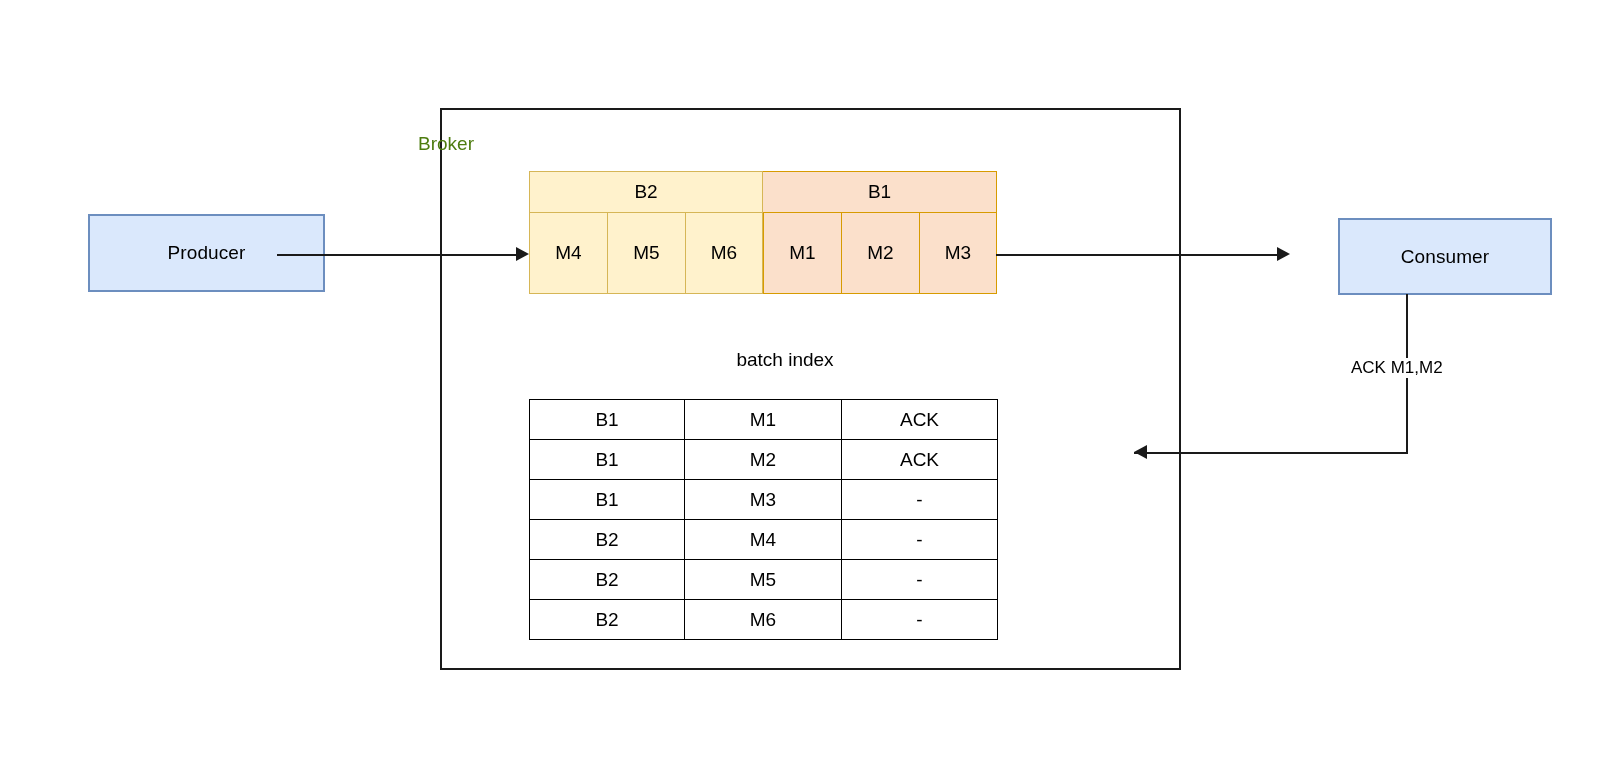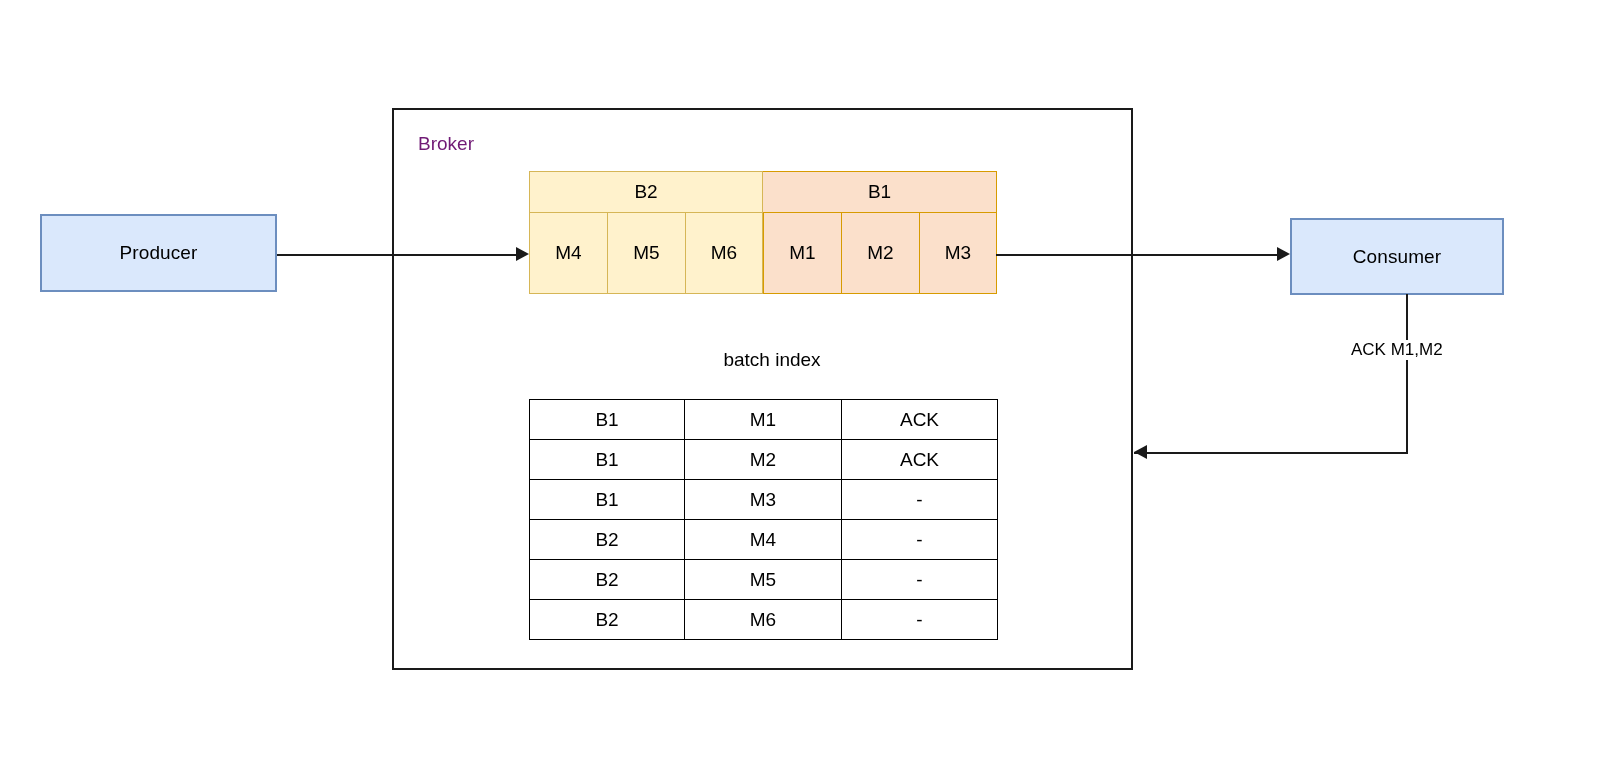--- a/index.html
+++ b/index.html
@@ -14,21 +14,21 @@
   }
   #canvas {
     position: relative;
     width: 1608px;
     height: 776px;
     background: #ffffff;
     overflow: hidden;
   }
 
   
-  .abs { position: absolute; box-sizing: border-box; }
+  .abs { position: absolute; box-sizing: border-box; margin-left: 48px; }
 
   
   .node-box {
     background: #dae8fc;
     border: 2px solid #6c8ebf;
     display: flex;
     align-items: center;
     justify-content: center;
     font-size: 19px;
     color: #000;
@@ -38,21 +38,21 @@
   
   .broker-box {
     border: 2.5px solid #1a1a1a;
     background: transparent;
   }
   .broker-label {
     position: absolute;
     left: 418px;
     top: 133px;
     font-size: 19px;
-    color: #701a75;
+    color: #4d7c0f;
   }
 
   
   .batch-strip {
     position: absolute;
     left: 529px;
     top: 171px;
     width: 468px;
     height: 123px;
     display: flex;
@@ -207,21 +207,21 @@
     <div class="batch-group batch-b1">
       <div class="batch-header" style="width:234px;">B1</div>
       <div class="batch-cells">
         <div class="msg-cell">M1</div>
         <div class="msg-cell">M2</div>
         <div class="msg-cell">M3</div>
       </div>
     </div>
   </div>
 
-  <div class="caption" style="left:622px; top:349px; width:300px;">batch index</div>
+  <div class="caption" style="left:635px; top:349px; width:300px;">batch index</div>
 
   <table class="index-table">
     <colgroup>
       <col class="col-batch">
         <col class="col-msg">
         <col class="col-state">
     </colgroup>
     <tbody>
       <tr>
         <td>B1</td>
@@ -260,15 +260,15 @@
   <div class="arrow-right" style="left:1277px; top:247px;"></div>
 
   <div class="abs node-box" style="left:1290px; top:218px; width:214px; height:77px;">
     <span>Consumer</span>
   </div>
 
   <div class="line-v" style="left:1406px; top:294px; height:159px;"></div>
   <div class="line-h" style="left:1134px; top:452px; width:274px;"></div>
   <div class="arrow-left" style="left:1134px; top:445px;"></div>
 
-  <div class="edge-label" style="left:1348px; top:340px;">ACK M1,M2</div>
+  <div class="edge-label" style="left:1348px; top:358px;">ACK M1,M2</div>
 
 </div>
 
 </body></html>

